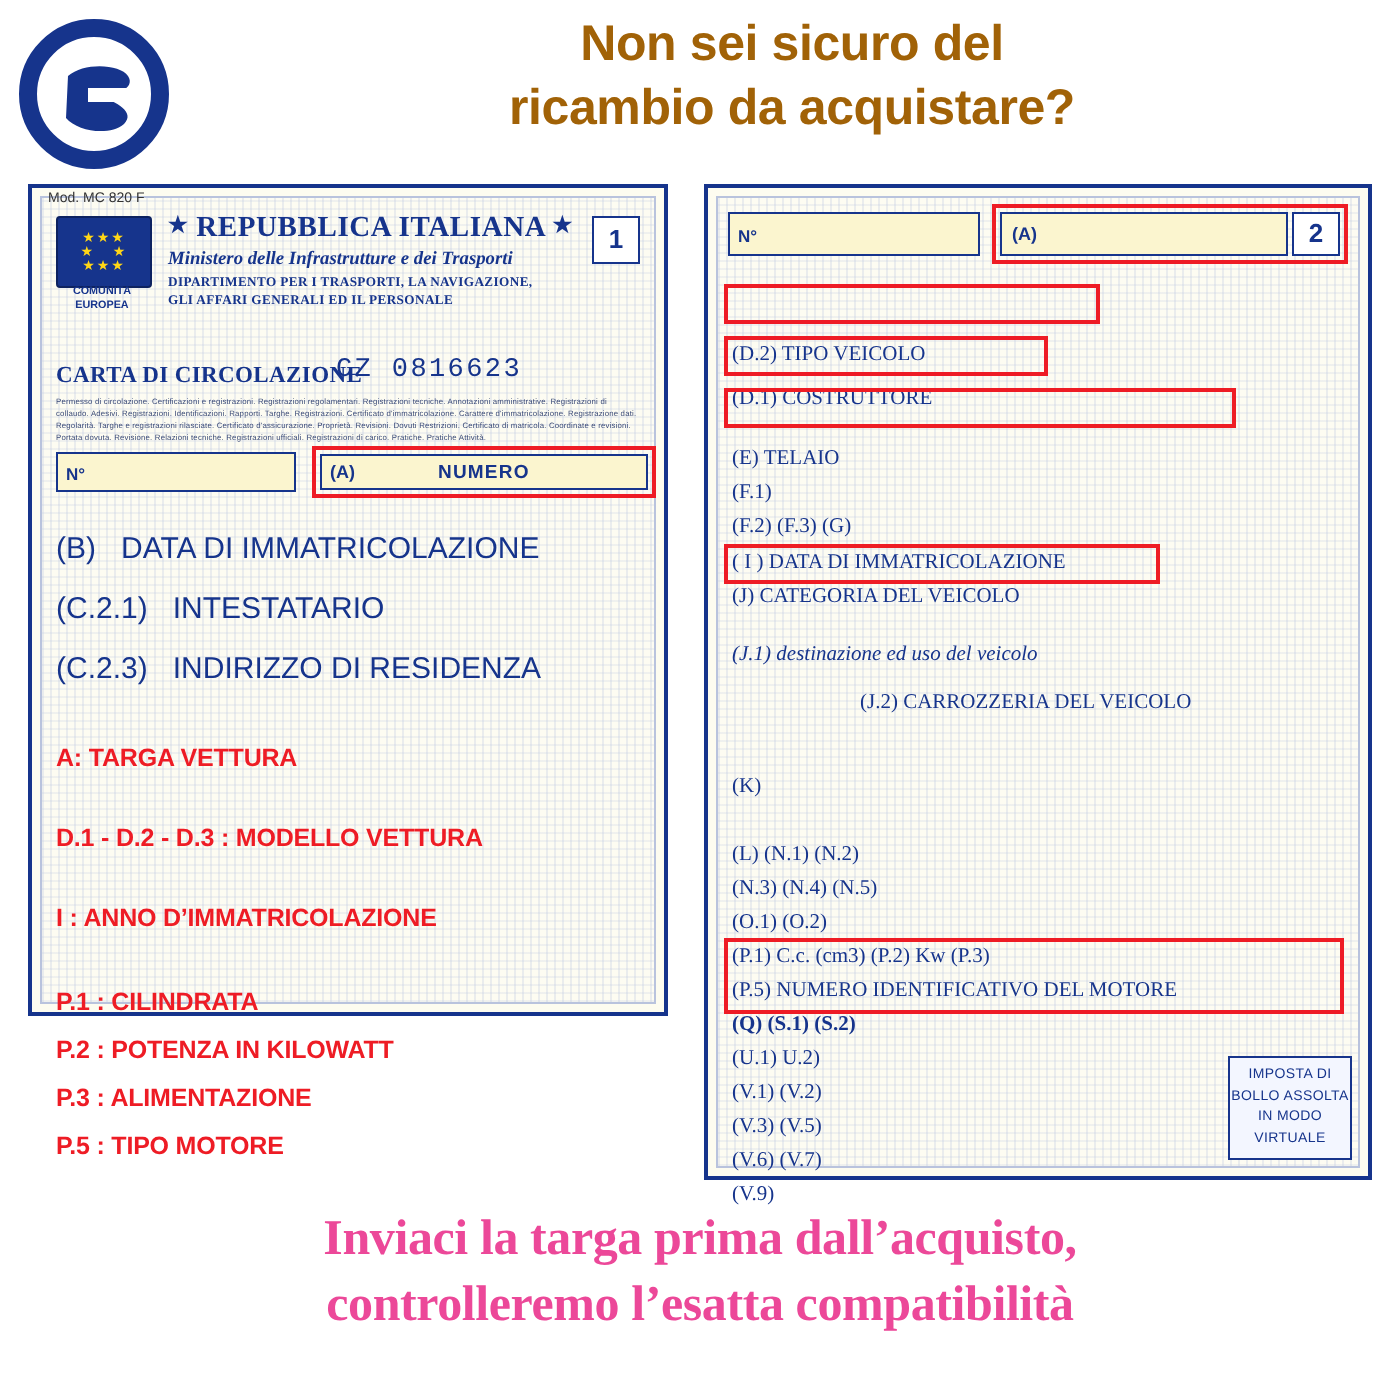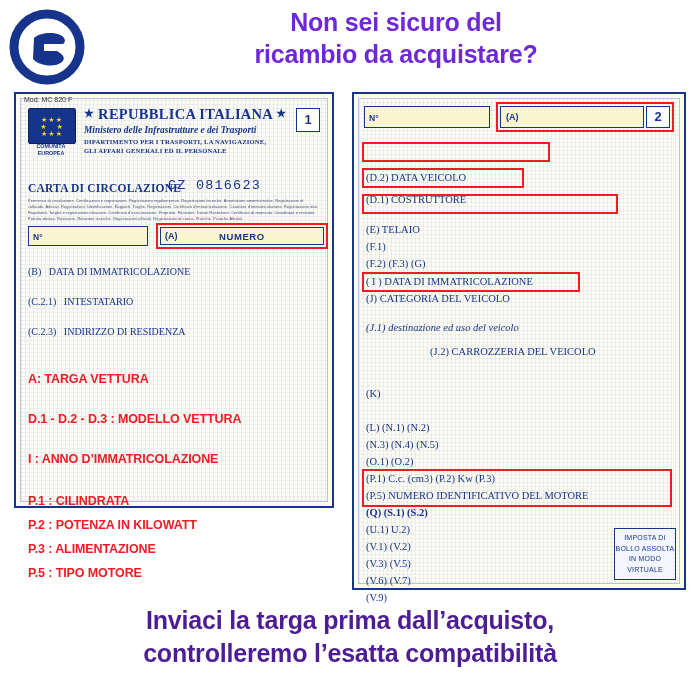--- a/index.html
+++ b/index.html
@@ -11,35 +11,36 @@
     overflow:hidden;
   }
   
   .logo{
     position:absolute;left:8px;top:8px;width:78px;height:78px;
   }
   
   .headline{
     position:absolute;left:96px;top:6px;width:600px;
     text-align:center;
-    color:#6d28d9;
+    color:#a16207;
     font-weight:bold;
     font-size:25px;
     line-height:1.28;
     letter-spacing:-0.2px;
   }
   
   .footline{
     position:absolute;left:0;top:604px;width:700px;
     text-align:center;
-    color:#4c1d95;
+    color:#ec4899;
     font-weight:bold;
     font-size:25px;
     line-height:1.3;
     letter-spacing:-0.2px;
+    font-family:Liberation Serif, serif;
   }
   
   .doc{
     position:absolute;
     background:#fdfcf0;
     border:2px solid #16348c;
     box-sizing:border-box;
     font-family:"Liberation Sans", sans-serif;
   }
   .doc-inner{
@@ -136,22 +137,22 @@
     position:absolute;left:2px;top:2px;right:2px;bottom:2px;
     background:#fbf5cf;border:1px solid #16348c;box-sizing:border-box;
   }
   .targa-a{
     position:absolute;left:4px;top:3px;font-size:9px;color:#16348c;font-weight:bold;
   }
   .targa-t{
     position:absolute;left:58px;top:3px;font-size:9.5px;color:#16348c;font-weight:bold;letter-spacing:.6px;
   }
   .field-line{
-    position:absolute;font-size:10px;color:#16348c;
-    font-family:Liberation Serif, serif;
+    position:absolute;font-size:15px;color:#16348c;
+    font-family:Liberation Sans, sans-serif;
   }
   .legend{
     position:absolute;font-size:12.5px;font-weight:bold;color:#ee1c25;
     letter-spacing:-.1px;
   }
   
   .rtop{
     position:absolute;left:10px;top:12px;right:10px;height:26px;
   }
   .rn{
@@ -267,21 +268,21 @@
 
   <div class="rtop">
     <div class="rn">N°</div>
     <div class="ra-wrap">
       <div class="ra-box">(A)</div>
       <div class="num-box" id="rnum">2</div>
     </div>
   </div>
 
   <div class="rfield" style="left:12px;top:52px;margin-top:48px;">(D.1)  COSTRUTTORE</div>
-  <div class="rfield" style="left:12px;top:78px;">(D.2)  DATA VEICOLO</div>
+  <div class="rfield" style="left:12px;top:78px;">(D.2)  TIPO VEICOLO</div>
   <div class="rfield" style="left:12px;top:130px;">(E)  TELAIO</div>
   <div class="rfield" style="left:12px;top:147px;">(F.1)</div>
   <div class="rfield" style="left:12px;top:164px;">(F.2)                         (F.3)                             (G)</div>
   <div class="rfield" style="left:12px;top:182px;">( I )  DATA DI IMMATRICOLAZIONE</div>
   <div class="rfield" style="left:12px;top:199px;">(J)  CATEGORIA DEL VEICOLO</div>
   <div class="rfield" style="left:12px;top:228px;font-style:italic;">(J.1)  destinazione ed uso del veicolo</div>
   <div class="rfield" style="left:28px;top:252px;margin-left:48px;">(J.2)  CARROZZERIA DEL VEICOLO</div>
   <div class="rfield" style="left:12px;top:294px;">(K)</div>
   <div class="rfield" style="left:12px;top:328px;">(L)                     (N.1)                       (N.2)</div>
   <div class="rfield" style="left:12px;top:345px;">(N.3)                   (N.4)                       (N.5)</div>

